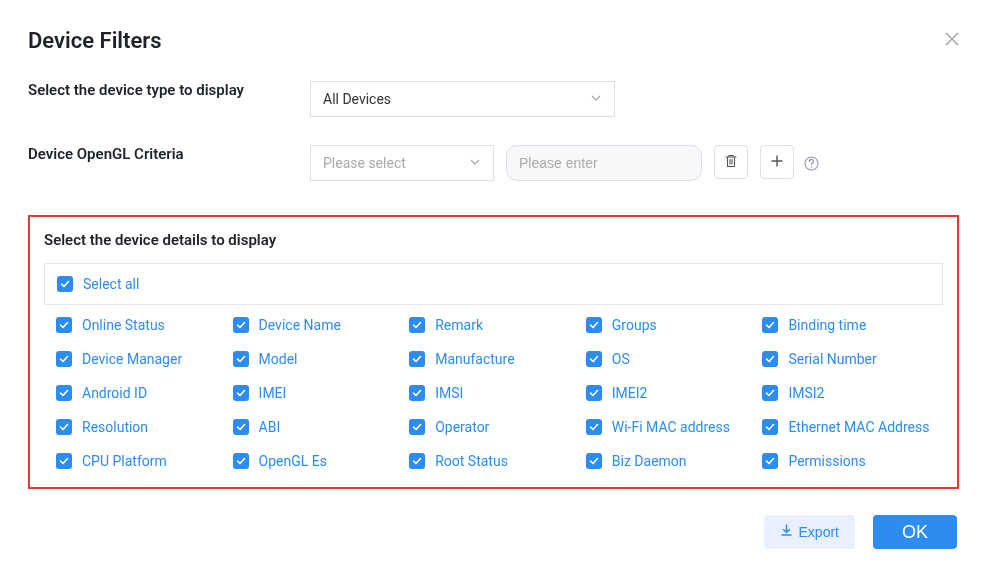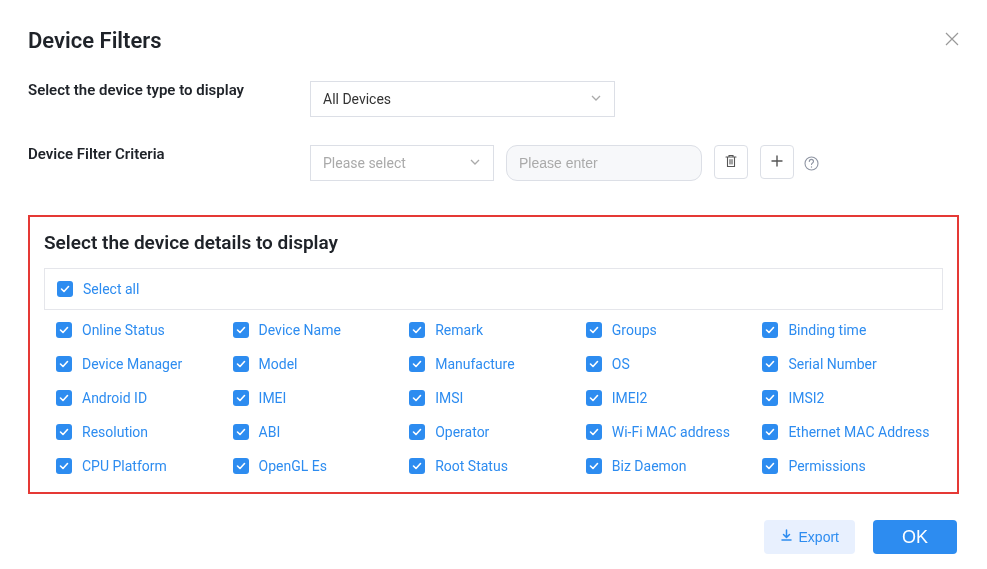--- a/index.html
+++ b/index.html
@@ -89,21 +89,21 @@
       align-items: center;
     }
     .chevron-down { color: #aaa; }
     .details-box {
       margin-top: 34px;
       border: 2px solid #e53935;
       padding: 14px 14px 18px 14px;
     }
     .details-title {
       font-weight: 600;
-      font-size: 19px;
+      font-size: 15px;
       color: #1f2329;
       margin-bottom: 14px;
     }
     .select-all-row {
       border: 1px solid #e5e6eb;
       padding: 12px;
       display: flex;
       align-items: center;
       margin-bottom: 12px;
     }
@@ -185,21 +185,21 @@
     <span>All Devices</span>
     <span class="chevron-down">
       <svg width="12" height="12" viewBox="0 0 12 12">
           <path d="M2 4 L6 8 L10 4" stroke="currentColor" stroke-width="1.3" fill="none"></path>
         </svg>
     </span>
   </div>
 </div>
 
 <div class="row">
-  <div class="row-label">Device Filter Criteria</div>
+  <div class="row-label">Device OpenGL Criteria</div>
   <div class="select-box criteria-select">
     <span>Please select</span>
     <span class="chevron-down">
       <svg width="12" height="12" viewBox="0 0 12 12">
           <path d="M2 4 L6 8 L10 4" stroke="currentColor" stroke-width="1.3" fill="none"></path>
         </svg>
     </span>
   </div>
   <input class="criteria-input" placeholder="Please enter" style="">
   <div class="icon-btn">

